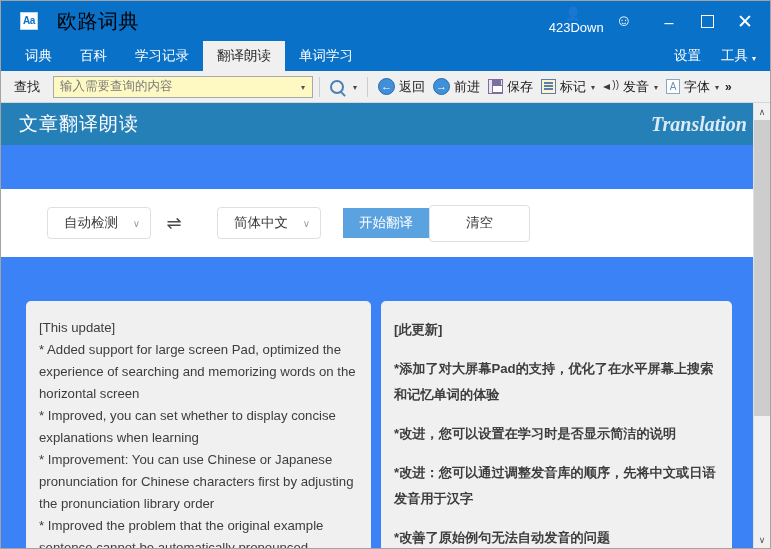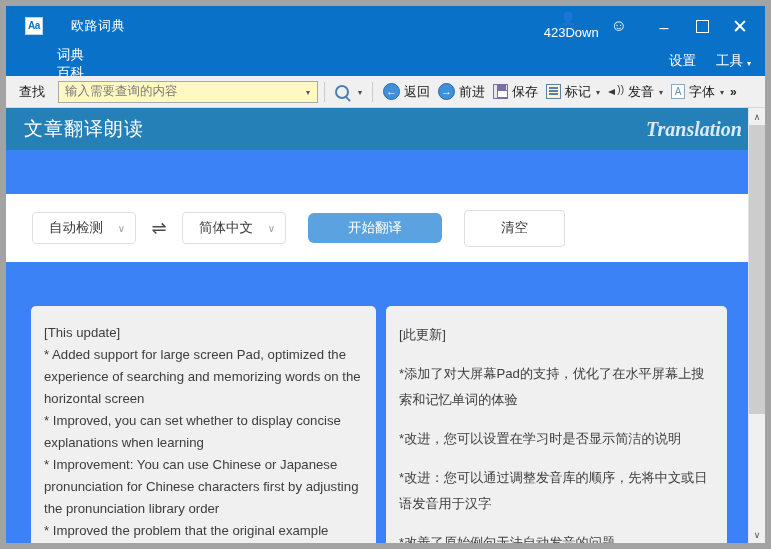--- a/index.html
+++ b/index.html
@@ -4,21 +4,21 @@
 <style>
   * { box-sizing: border-box; margin: 0; padding: 0; }
   html, body {
     width: 771px; height: 549px;
     font-family: "Liberation Sans", "DejaVu Sans", sans-serif;
     overflow: hidden;
     background: #ffffff;
   }
   .window {
     width: 771px; height: 549px;
-    border: 6px solid #a3a3a3;
+    border: 1px solid #a3a3a3;
     display: flex; flex-direction: column;
     position: relative;
     background: #ffffff;
   }
 
   
   .titlebar {
     height: 40px;
     background: #0a71c8;
     display: flex; align-items: center;
@@ -30,23 +30,23 @@
     margin-left: 19px;
     background: #ffffff;
     border: 1px solid #b9d6ea;
     display: flex; align-items: center; justify-content: center;
     color: #0a71c8;
     font-size: 10px; font-weight: bold;
     letter-spacing: -0.5px;
     line-height: 1;
   }
   .app-title {
-    color: #ffffff;
-    font-size: 13px;
-    margin-left: 28px;
+    color: #000000;
+    font-size: 20px;
+    margin-left: 19px;
     letter-spacing: 0.5px;
   }
   .title-right {
     position: absolute; right: 0; top: 0;
     height: 40px;
     display: flex; align-items: center;
   }
   .user-box {
     display: flex; align-items: center;
     color: #ffffff; font-size: 13px;
@@ -72,21 +72,21 @@
   }
   .win-btn.close { font-size: 19px; margin-right: 6px; }
 
   
   .menubar {
     height: 30px; flex: 0 0 30px;
     background: #0a71c8;
     display: flex; align-items: flex-end;
     position: relative;
   }
-  .tabs { display: flex; align-items: flex-end; height: 30px; margin-left: 10px; flex-direction: column; }
+  .tabs { display: flex; align-items: flex-end; height: 30px; margin-left: 10px; }
   .tab {
     color: #ffffff; font-size: 13.5px;
     padding: 0 14px;
     height: 30px;
     display: flex; align-items: center;
   }
   .tab.active {
     background: #f0f0f0;
     color: #2b2b2b;
   }
@@ -247,42 +247,43 @@
     background: #ffffff;
   }
   .sel {
     height: 32px; min-width: 104px;
     border: 1px solid #dcdfe6; border-radius: 4px;
     background: #ffffff;
     display: flex; align-items: center; justify-content: center;
     font-size: 13.5px; color: #3a3a3a;
     padding: 0 10px;
     position: relative;
+    margin-left: 20px;
   }
   .sel .v { margin-right: 16px; }
   .sel .chev {
     position: absolute; right: 10px; top: 50%;
     transform: translateY(-50%);
     font-size: 10px; color: #9aa0a8;
   }
   .swap {
     width: 46px;
     display: flex; align-items: center; justify-content: center;
     font-size: 18px; color: #4a4a4a;
   }
   .btn-primary {
     height: 30px; margin-left: 22px;
     background: #5aa2e0;
-    border-radius: 6px;
+    border-radius: 0;
     color: #ffffff; font-size: 13.5px;
     display: flex; align-items: center; justify-content: center;
-    padding: 0 40px;
+    padding: 0 16px;
   }
   .btn-plain {
-    height: 37px; margin-left: 22px;
+    height: 37px; 
     background: #ffffff;
     border: 1px solid #dcdfe6; border-radius: 4px;
     color: #3a3a3a; font-size: 13.5px;
     display: flex; align-items: center; justify-content: center;
     padding: 0 36px;
   }
 
   
   .panes {
     flex: 1 1 auto;
@@ -291,21 +292,21 @@
     overflow: hidden;
   }
   .pane {
     background: #f0f0f0;
     border-radius: 5px 5px 0 0;
     padding: 16px 14px 10px 13px;
     overflow: hidden;
   }
   .pane.left { width: 345px; flex: 0 0 345px; }
   .pane-gap { width: 10px; flex: 0 0 10px; }
-  .pane.right { flex: 1 1 auto; margin-right: 21px; }
+  .pane.right { flex: 1 1 auto; margin-right: 21px; font-weight: bold; }
   .pane p {
     font-size: 13.2px;
     color: #3d3d3d;
     line-height: 22px;
     margin: 0;
   }
   .pane.right p {
     line-height: 26px;
     font-size: 13.2px;
   }

